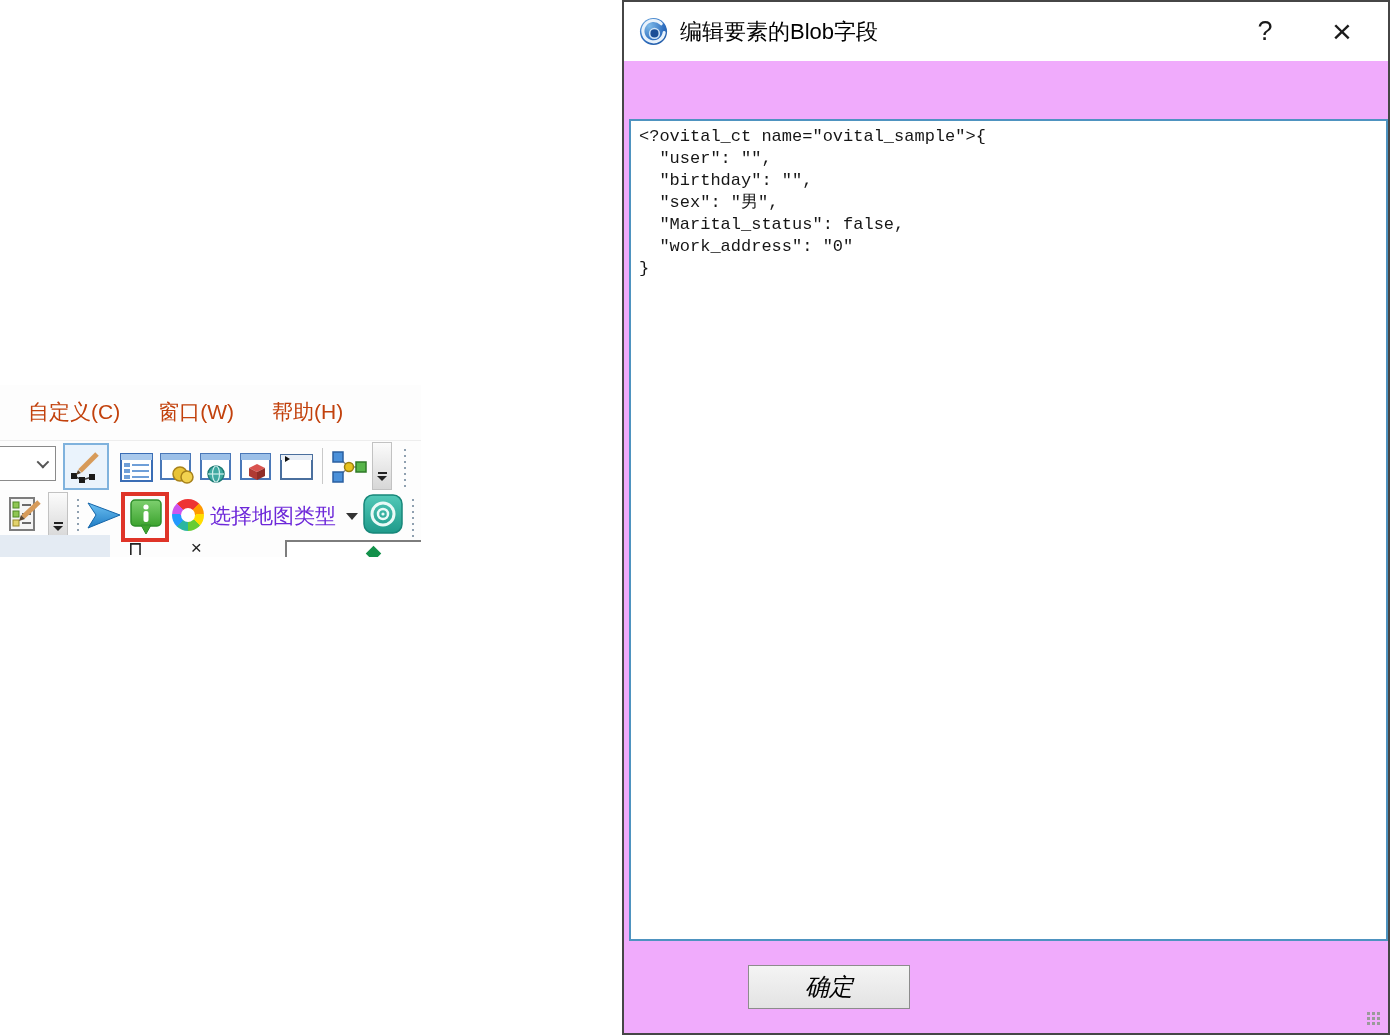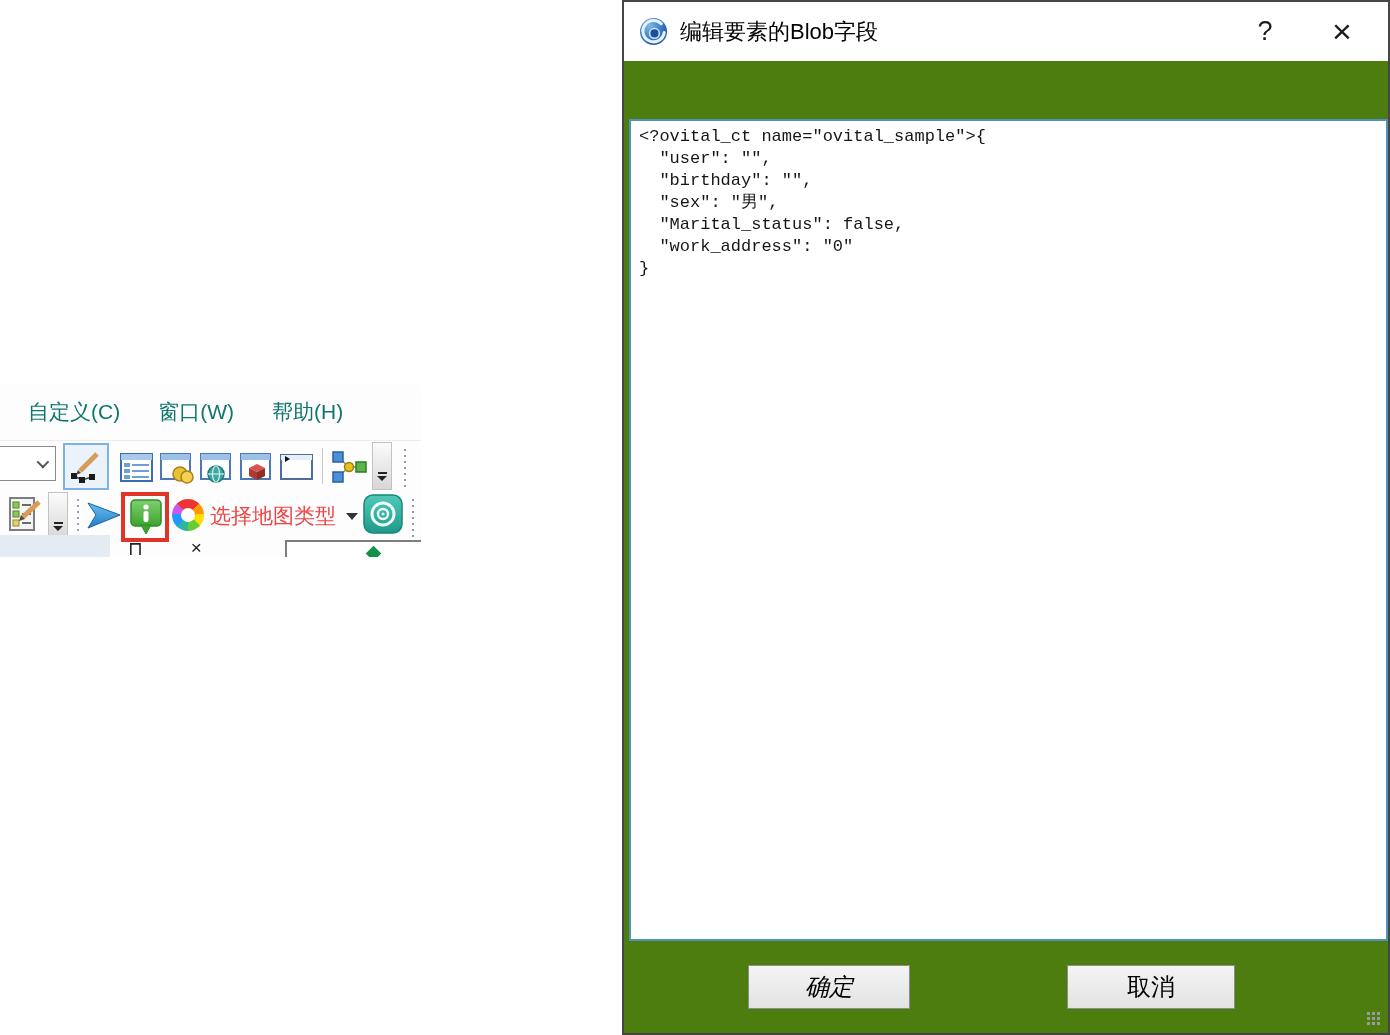--- a/index.html
+++ b/index.html
@@ -3,56 +3,56 @@
 <meta charset="utf-8">
 <style>
   * { margin:0; padding:0; box-sizing:border-box; }
   html,body { background:#fff; }
   .stage { position:relative; width:1390px; height:1035px; background:#fff; overflow:hidden;
            font-family:"Liberation Sans", sans-serif; color:#111; }
 
   
   .toolbar-frag { position:absolute; left:0; top:385px; width:421px; height:172px; background:#fdfdfd; overflow:hidden; }
   .menu-row { position:absolute; left:0; top:8px; width:100%; height:38px; display:flex; align-items:center;
-              padding-left:28px; gap:38px; font-size:21px; color:#0f766e;text-align:center; }
+              padding-left:28px; gap:38px; font-size:21px; color:#c2410c;text-align:center; }
   .menu-item { cursor:default; }
   .tb-row1 { position:absolute; left:0; top:55px; width:421px; height:50px; border-top:1px solid #ededed; }
   .tb-row2 { position:absolute; left:0; top:107px; width:421px; height:50px; }
 
   .combo { position:absolute; left:-10px; top:5px; width:66px; height:35px; background:#fff; border:1px solid #8a8a8a;
            display:flex; align-items:center; justify-content:flex-end; padding-right:9px; }
   .chev { width:9px; height:9px; border-right:2px solid #555; border-bottom:2px solid #555; transform:rotate(45deg) translateY(-2px); }
 
   .tbtn { position:absolute; top:7px; width:38px; height:38px; display:flex; align-items:center; justify-content:center; }
   .tbtn.sel { top:2px; width:46px; height:47px; border:2px solid #7fb2dd; background:#eaf3fc; }
   .vsep { position:absolute; top:7px; width:1px; height:36px; background:#c9c9c9; }
   .grip-dots { position:absolute; width:4px; background-image:radial-gradient(circle,#8fa0b0 1.3px, transparent 1.5px);
                background-size:4px 6px; background-repeat:repeat-y; }
   .ovf { position:absolute; width:20px; height:48px; top:1px; background:linear-gradient(#fbfbfb,#d7d7d7);
          border:1px solid #c2c2c2; display:flex; flex-direction:column; align-items:center; justify-content:flex-end; padding-bottom:8px; }
   .ovf .bar { width:9px; height:2px; background:#222; margin-bottom:2px; }
   .ovf .tri { width:0; height:0; border-left:5px solid transparent; border-right:5px solid transparent; border-top:5px solid #222; }
 
   .red-box { position:absolute; border:4px solid #df3428; }
 
-  .maptype { position:absolute; display:flex; align-items:center; gap:10px; font-size:21px; color:#ef4444; height:40px; top:4px; }
+  .maptype { position:absolute; display:flex; align-items:center; gap:10px; font-size:21px; color:#6d28d9; height:40px; top:4px; }
   .maptype .tri { width:0; height:0; border-left:6px solid transparent; border-right:6px solid transparent; border-top:7px solid #333; }
 
   .colorwheel { width:32px; height:32px; border-radius:50%; position:relative;
      background:conic-gradient(#e33 0 12%, #f90 12% 24%, #fd0 24% 36%, #6c3 36% 50%, #2ab6a0 50% 62%, #29f 62% 76%, #c5e 76% 88%, #e33 88% 100%); }
   .colorwheel::after { content:""; position:absolute; left:9px; top:9px; width:14px; height:14px; border-radius:50%; background:#fff; }
 
   .panel-corner { position:absolute; left:285px; top:155px; width:136px; height:17px;
                   border-top:2px solid #7d7d7d; border-left:2px solid #7d7d7d; background:#fff; }
   .diamond { position:absolute; left:81px; top:6px; width:11px; height:11px; background:#13914b; transform:rotate(45deg); }
   .panel-btns { position:absolute; left:128px; top:152px; font-size:19px; color:#222; letter-spacing:0; display:flex; gap:48px; }
   .frag-bottom-strip { position:absolute; left:0; top:150px; width:110px; height:22px; background:#e4ebf3; }
 
   
-  .dialog { position:absolute; left:622px; top:0; width:768px; height:1035px; background:#4d7c0f; border:2px solid #464646; }
+  .dialog { position:absolute; left:622px; top:0; width:768px; height:1035px; background:#f0abfc; border:2px solid #464646; }
   .titlebar { position:absolute; left:0; top:0; width:100%; height:59px; background:#ffffff; display:flex; align-items:center; padding-left:14px; }
   .title-text { font-size:22px; color:#000; margin-left:11px; }
   .cap-btn { position:absolute; top:0; height:59px; display:flex; align-items:center; justify-content:center; color:#1a1a1a; cursor:default; }
   .help-btn { right:98px; width:50px; font-size:27px; }
   .close-btn { right:18px; width:56px; font-size:34px; font-weight:300; }
 
   .blob-wrap { position:absolute; left:5px; top:117px; width:759px; height:822px; border:2px solid #4e93c0; background:#fff; }
   .blob-text { width:100%; height:100%; border:0; outline:none; resize:none; background:#fff; color:#161616;
                font-family:"Liberation Mono","DejaVu Sans Mono",monospace; font-size:17px; line-height:22px; padding:5px 8px; white-space:pre; }
 
@@ -272,17 +272,16 @@
       <textarea class="blob-text" spellcheck="false" style="">&lt;?ovital_ct name="ovital_sample"&gt;{
   "user": "",
   "birthday": "",
   "sex": "男",
   "Marital_status": false,
   "work_address": "0"
 }</textarea>
     </div>
 
     <div class="dlg-btn ok-btn">确定</div>
-    <div class="dlg-btn cancel-btn">取消</div>
     <div class="grip"></div>
   </div>
 
 </div>
 
 </body></html>

